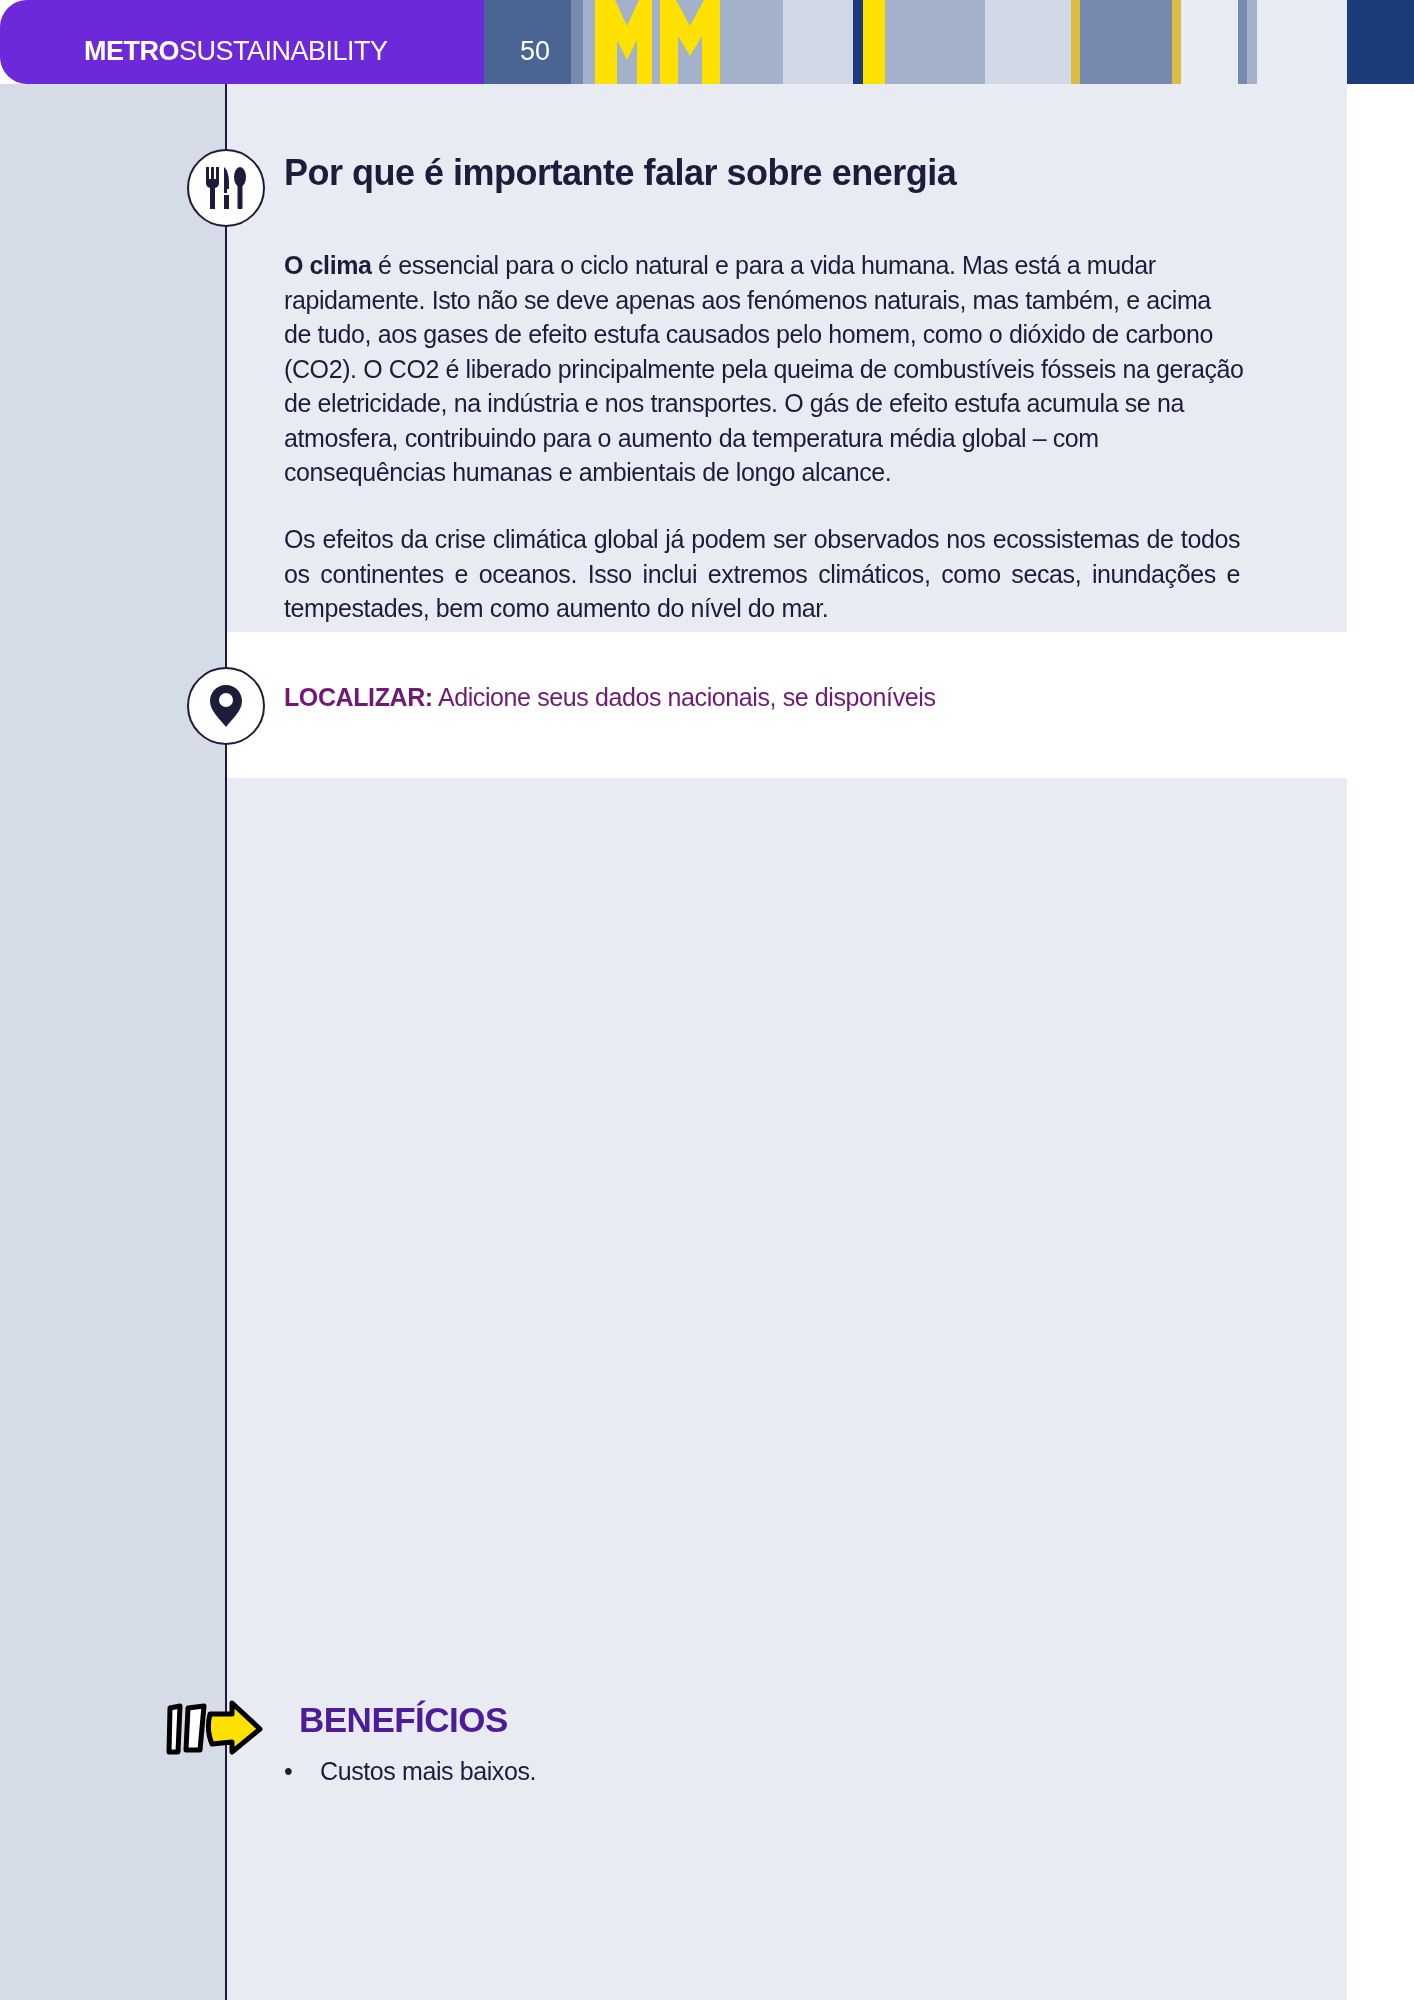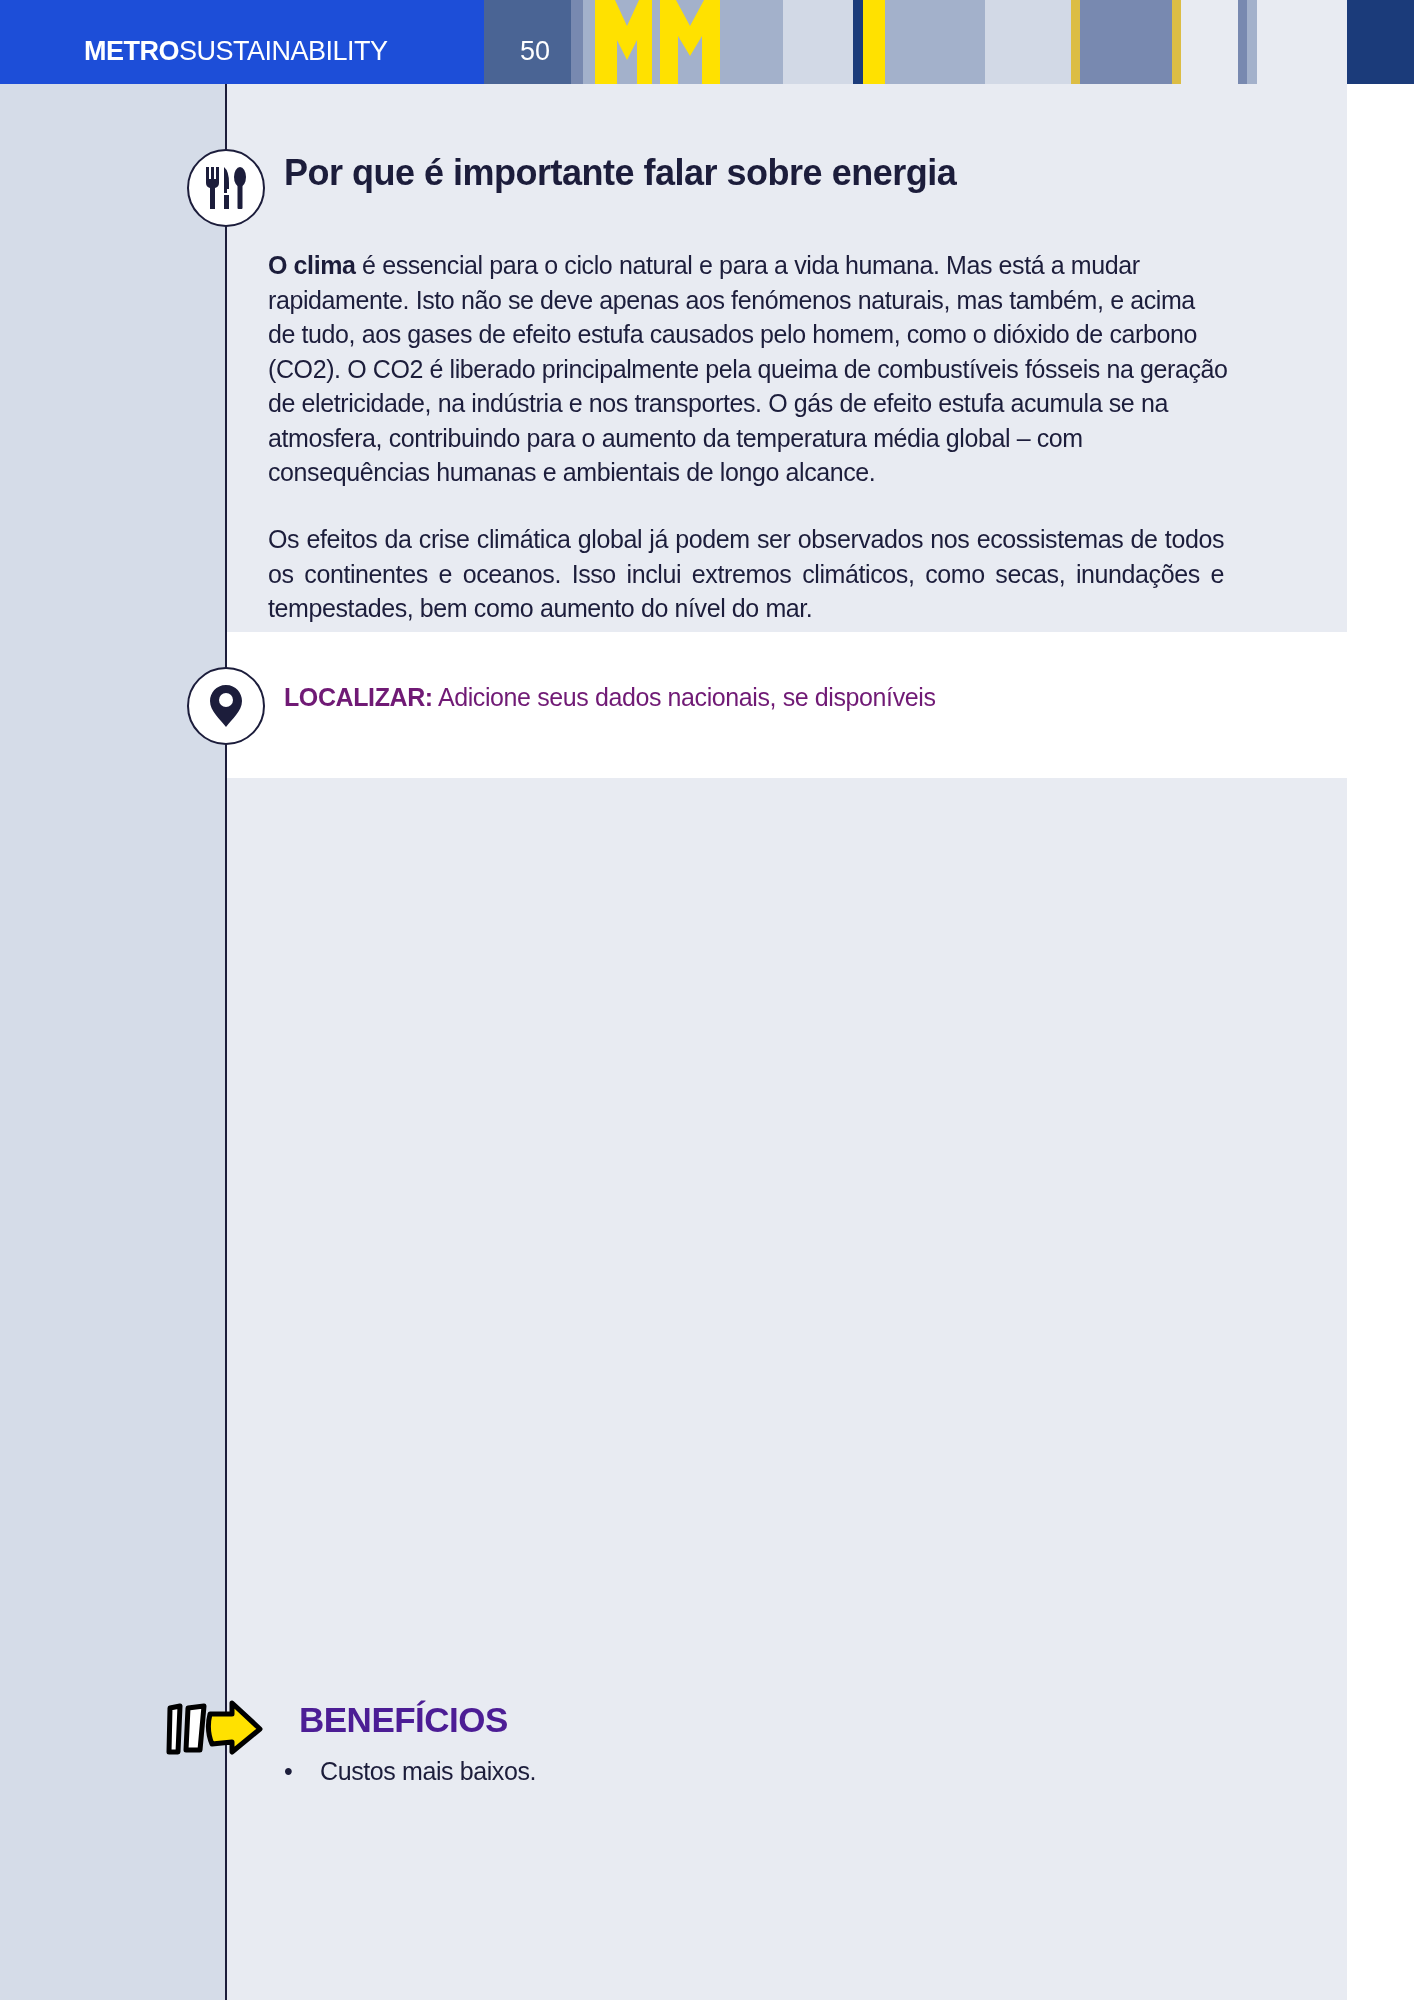--- a/index.html
+++ b/index.html
@@ -1,30 +1,30 @@
 <!DOCTYPE html>
 <html><head>
 <meta charset="utf-8">
 <style>
   html, body { margin:0; padding:0; }
   body { width:1414px; height:2000px; position:relative; overflow:hidden; background:#ffffff; font-family:"Liberation Sans", sans-serif; color:#1c1d3b; }
-  .header { position:absolute; left:0; top:0; width:1414px; height:84px; background:#1d4ed8; }
+  .header { position:absolute; left:0; top:0; width:1414px; height:84px; background:#6d28d9;border-radius:27px; }
   .brand { position:absolute; left:84px; top:36px; font-size:27px; color:#ffffff; letter-spacing:-0.5px; }
   .brand b { font-weight:bold; }
   .brand span.light { font-weight:normal; }
   .stripe { position:absolute; top:0; height:84px; }
   .pageno { position:absolute; left:520px; top:36px; font-size:27px; color:#ffffff; }
   .my { position:absolute; left:595px; top:0; width:125px; height:84px; }
   .sidebar { position:absolute; left:0; top:84px; width:225px; height:1916px; background:#d5dce8; }
   .vline { position:absolute; left:225px; top:84px; width:2px; height:1916px; background:#1c1d3b; }
   .main { position:absolute; left:227px; top:84px; width:1120px; height:1916px; background:#e8ebf2; }
   .white-band { position:absolute; left:227px; top:632px; width:1120px; height:146px; background:#ffffff; }
   .circle-icon { position:absolute; width:74px; height:74px; border:2px solid #1c1d3b; border-radius:50%; background:#ffffff; display:flex; align-items:center; justify-content:center; }
   .title { position:absolute; left:284px; top:152px; font-size:36px; font-weight:bold; color:#1c1d3b; letter-spacing:-0.5px; }
-  .para { position:absolute; left:268px; width:960px; font-size:25px; line-height:34.5px; color:#1c1d3b; letter-spacing:-0.4px; }
+  .para { position:absolute; left:284px; width:960px; font-size:25px; line-height:34.5px; color:#1c1d3b; letter-spacing:-0.4px; }
   .para b { font-weight:bold; }
   .para.justify { text-align:justify; }
   .localize { position:absolute; left:284px; top:683px; font-size:25px; color:#701a75; letter-spacing:-0.4px; }
   .localize b { font-weight:bold; }
   .benefits-title { position:absolute; left:299px; top:1700px; font-size:35px; font-weight:bold; color:#4c1d95; letter-spacing:-0.5px; }
   .benefits-list { position:absolute; left:284px; top:1754px; margin:0; padding:0; list-style:none; font-size:25px; line-height:34.5px; color:#1c1d3b; letter-spacing:-0.4px; }
   .benefits-list li { position:relative; padding-left:36px;text-align:right; }
   .benefits-list li::before { content:"•"; position:absolute; left:0; top:0; }
 </style>
 </head>

